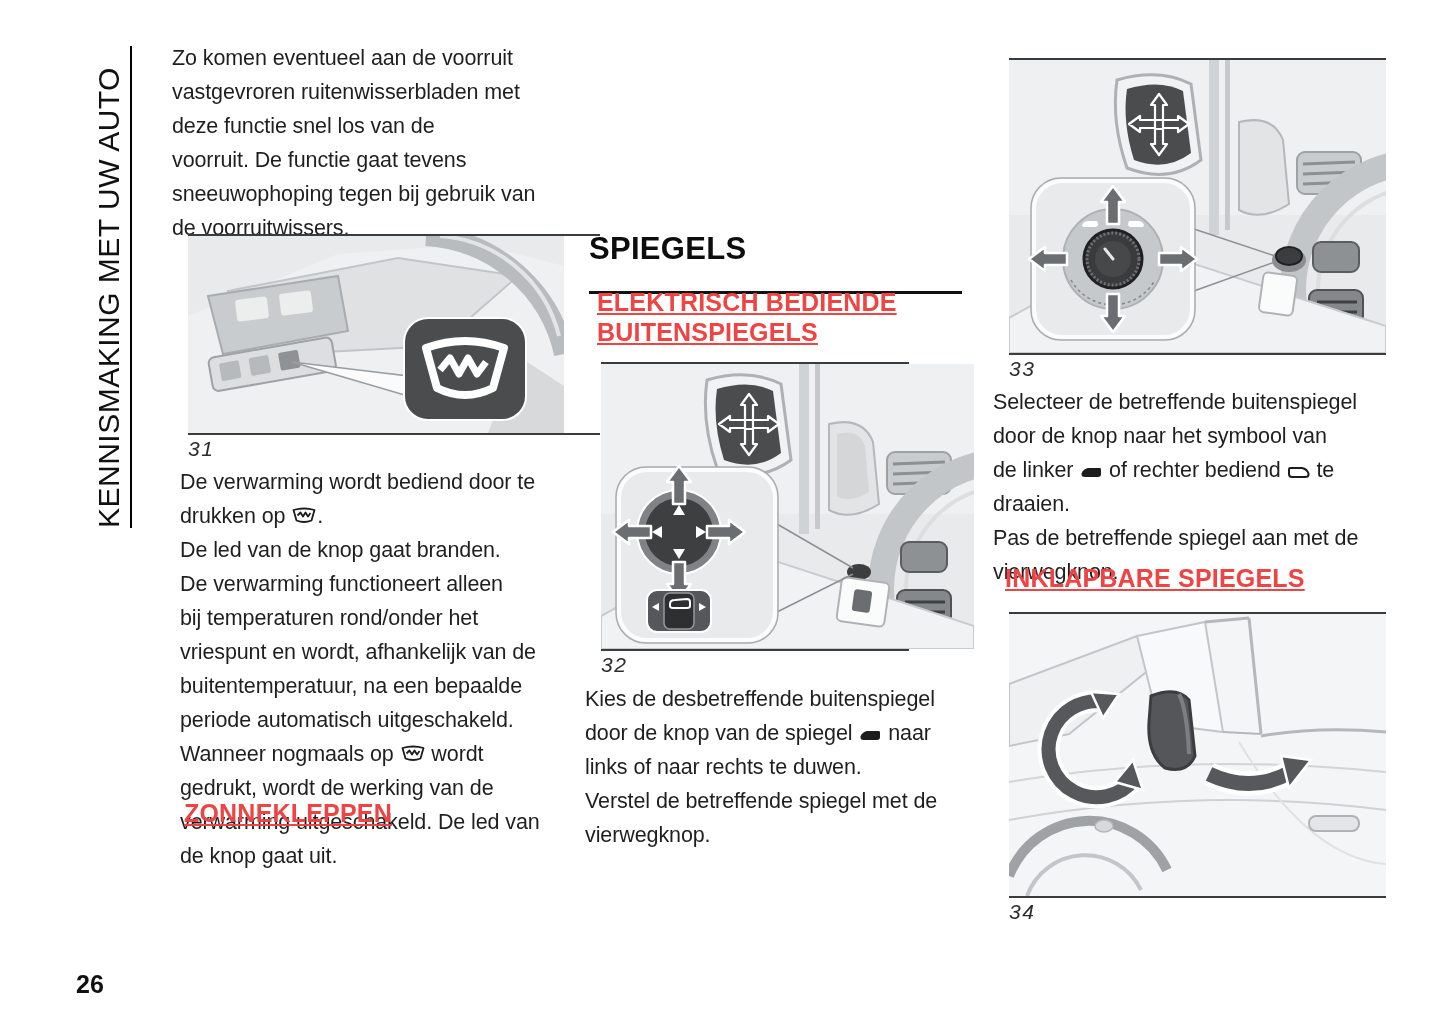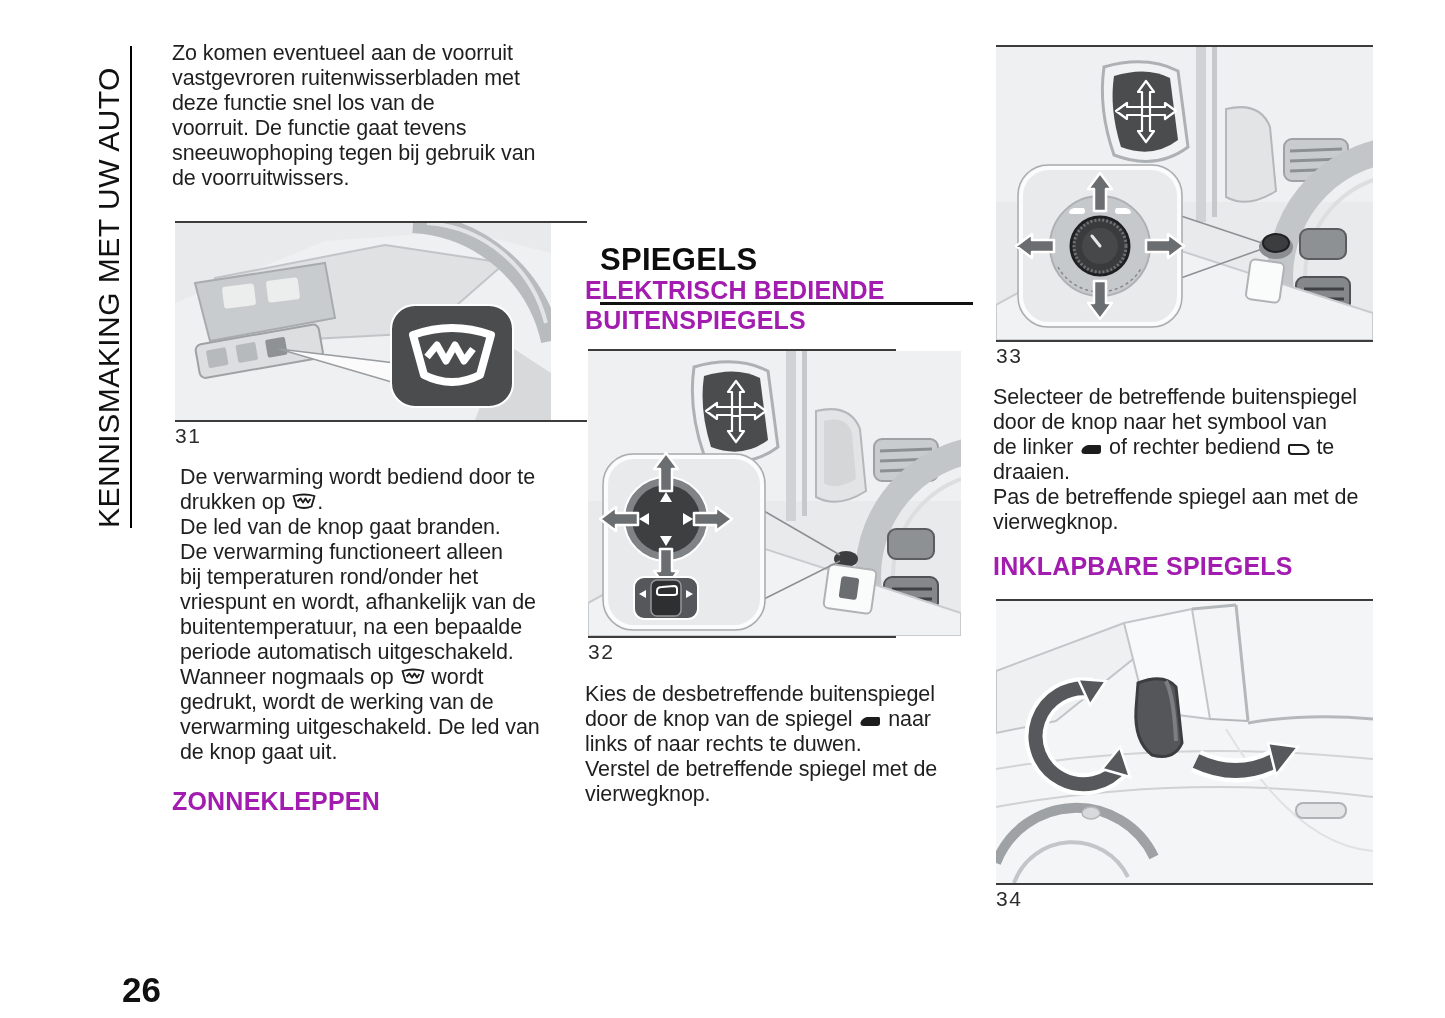--- a/index.html
+++ b/index.html
@@ -8,35 +8,35 @@
     font-family:"Liberation Sans",sans-serif;color:#1c1c1c;
   }
   
   .side-wrap{position:absolute;left:92px;top:46px;width:44px;height:482px;}
   .side-text{
     position:absolute;top:0;left:0;width:482px;
     transform-origin:0 0;transform:rotate(-90deg) translateX(-482px);
     font-size:30px;letter-spacing:.5px;color:#111;
     border-bottom:2px solid #000;padding-bottom:4px;white-space:nowrap;
   }
-  .pagenum{position:absolute;left:76px;top:970px;font-size:35px;font-weight:bold;color:#111;margin-left:46px;}
+  .pagenum{position:absolute;left:76px;top:970px;font-size:25px;font-weight:bold;color:#111;}
 
   .body-text{
-    position:absolute;font-size:21.5px;line-height:25px;color:#1f1f1f;
+    position:absolute;font-size:21.5px;line-height:34px;color:#1f1f1f;
     white-space:pre-line;letter-spacing:-0.1px;margin:0;width:386px;
   }
   .h-big{
     position:absolute;font-size:31px;font-weight:bold;color:#0d0d0d;letter-spacing:.3px;
-    border-bottom:3px solid #111;padding-bottom:24px;width:373px;margin:15px;
+    border-bottom:3px solid #111;padding-bottom:24px;width:373px;margin:4px;
   }
   .h-sub{
-    position:absolute;font-size:25px;font-weight:bold;color:#a21caf;letter-spacing:.2px;
-    line-height:29.5px;margin:0;white-space:pre-line;
-  }
-  .fig{position:absolute;margin:3px;}
+    position:absolute;font-size:25px;font-weight:bold;color:#ef4444;letter-spacing:.2px;
+    line-height:29.5px;margin:12px;white-space:pre-line;text-decoration:underline;
+  }
+  .fig{position:absolute;margin:16px;font-style:italic;}
   .fig-frame{border-top:2px solid #3c3c3c;border-bottom:2px solid #3c3c3c;font-size:0;}
   .fig-frame svg{display:block;}
   .fig-caption{font-size:21px;color:#2c2c2c;letter-spacing:1.5px;margin-top:2px;}
   .inl-icon{vertical-align:-3px;}
 </style>
 </head>
 <body>
 
 <div class="page">
 

